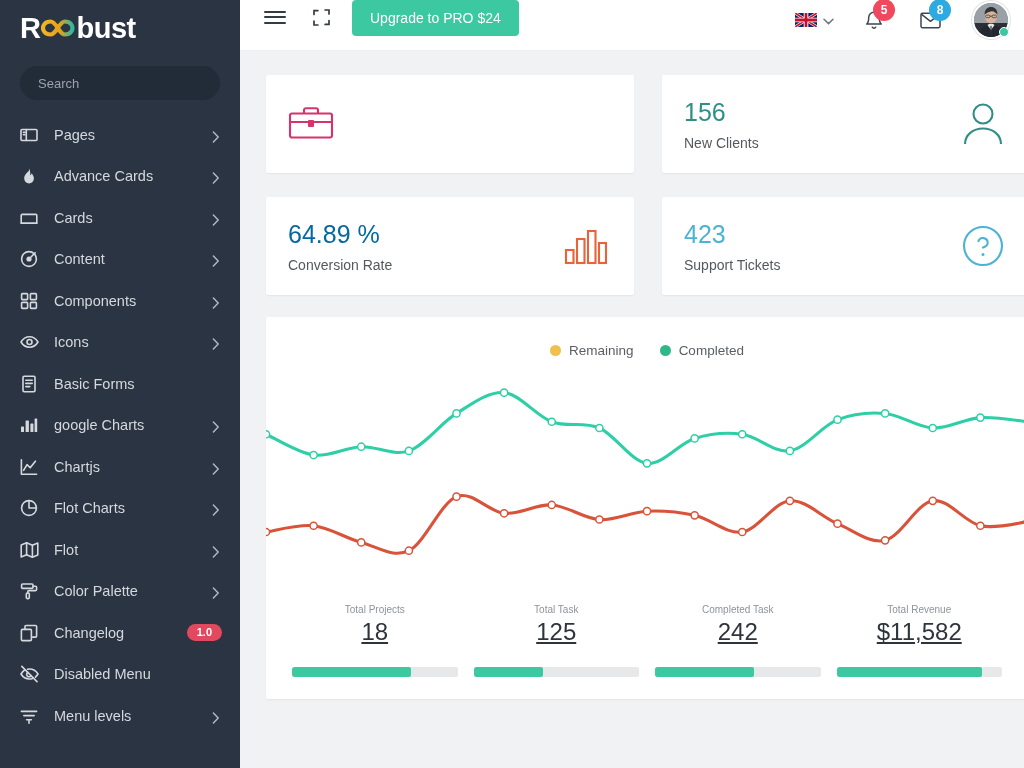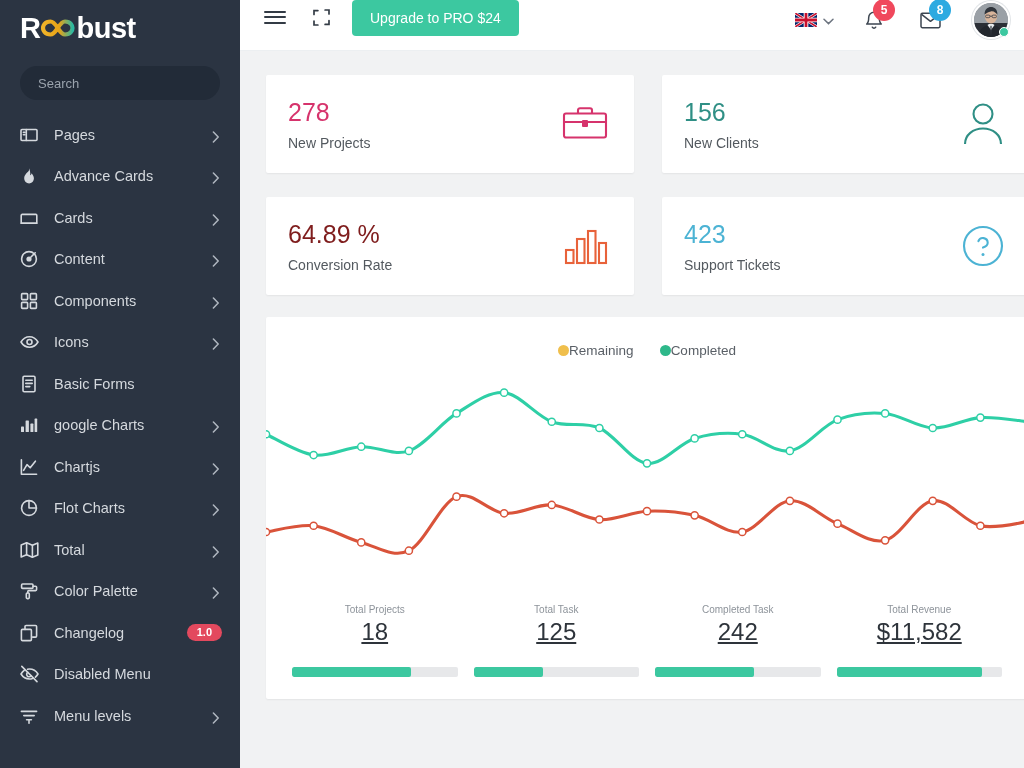--- a/index.html
+++ b/index.html
@@ -170,21 +170,21 @@
   .chart-card {
     background: #fff; border-radius: 2px;
     width: 762px;
     box-shadow: 0 1px 2px rgba(0,0,0,0.06);
     padding: 16px 0 0 0;
   }
   .chart-legend {
     display: flex; justify-content: center; align-items: center;
     gap: 26px; padding: 10px 0 4px 0;
   }
-  .legend-item { display: flex; align-items: center; font-size: 13.5px; color: #595f66; cursor: pointer; }
+  .legend-item { display: flex; align-items: center; gap: 8px; font-size: 13.5px; color: #595f66; cursor: pointer; }
   .legend-dot { width: 11px; height: 11px; border-radius: 50%; display: block; }
   .plot { width: 762px; height: 238px; display: block; }
 
   .totals {
     display: grid; grid-template-columns: repeat(4, 1fr);
     padding: 4px 18px 22px 18px;
   }
   .total-cell { text-align: center; padding: 0 8px; }
   .total-label { font-size: 10px; color: #8d939a; text-align: center; }
   .total-value { font-size: 24px; color: #2e343b; margin-top: 3px; text-decoration: underline; }
@@ -347,21 +347,21 @@
               <path d="M1.4 1 L6.2 6 L1.4 11"></path>
             </svg></span>
         </li>
         <li class="nav-item">
           <span class="nav-icon">
             <svg width="19" height="18" viewBox="0 0 19 18" fill="none" stroke="currentColor" stroke-width="1.6" stroke-linecap="round" stroke-linejoin="round">
               <path d="M1.2 4 L6.6 1.8 L12.4 4.2 L17.8 2 V14 L12.4 16.2 L6.6 13.8 L1.2 16z"></path>
               <path d="M6.6 1.8v12M12.4 4.2v12"></path>
             </svg>
           </span>
-          <span class="nav-label">Total</span>
+          <span class="nav-label">Flot</span>
           <span class="nav-chevron"><svg width="8" height="12" viewBox="0 0 8 12" fill="none" stroke="currentColor" stroke-width="1.5" stroke-linecap="round" stroke-linejoin="round">
               <path d="M1.4 1 L6.2 6 L1.4 11"></path>
             </svg></span>
         </li>
         <li class="nav-item">
           <span class="nav-icon">
             <svg width="18" height="18" viewBox="0 0 18 18" fill="none" stroke="currentColor" stroke-width="1.6" stroke-linecap="round" stroke-linejoin="round">
               <rect x="1.6" y="2" width="11.4" height="4.4" rx="1"></rect>
               <path d="M13 4.2h2.6a1 1 0 0 1 1 1v2.4a1 1 0 0 1-1 1H8.8a1 1 0 0 0-1 1v1.2"></path>
               <rect x="6.3" y="11" width="3" height="5.6" rx="1"></rect>
@@ -484,24 +484,20 @@
           <span class="online-dot"></span>
         </div>
 
       </div>
     </header>
 
     <div class="content">
 
       <div class="cards-grid" id="stat-cards">
           <div class="stat-card">
-            <div class="stat-text">
-              <div class="stat-value" style="color:#d6336c">278</div>
-              <div class="stat-label">New Projects</div>
-            </div>
             <div class="stat-icon">
               <svg width="46" height="40" viewBox="0 0 46 40" fill="none" stroke="#d6336c" stroke-width="2.1" stroke-linejoin="round">
                 <rect x="2" y="9.5" width="42" height="24" rx="2"></rect>
                 <path d="M16 9.5V6.2a2 2 0 0 1 2-2h10a2 2 0 0 1 2 2v3.3"></path>
                 <path d="M2 18h42"></path>
                 <rect x="20" y="16" width="6" height="7" rx="1" fill="#d6336c" stroke="none"></rect>
               </svg>
             </div>
           </div>
           <div class="stat-card">
@@ -511,21 +507,21 @@
             </div>
             <div class="stat-icon">
               <svg width="42" height="44" viewBox="0 0 42 44" fill="none" stroke="#2f8f85" stroke-width="2.1" stroke-linejoin="round">
                 <circle cx="21" cy="12" r="9.5"></circle>
                 <path d="M3 42c0-9 8-15.5 18-15.5S39 33 39 42"></path>
               </svg>
             </div>
           </div>
           <div class="stat-card">
             <div class="stat-text">
-              <div class="stat-value" style="color:#7f1d1d">64.89 %</div>
+              <div class="stat-value" style="color:#0369a1">64.89 %</div>
               <div class="stat-label">Conversion Rate</div>
             </div>
             <div class="stat-icon">
               <svg width="44" height="38" viewBox="0 0 44 38" fill="none" stroke="#e8623a" stroke-width="2.1">
                 <rect x="2" y="23" width="7.5" height="13"></rect>
                 <rect x="13" y="12" width="7.5" height="24"></rect>
                 <rect x="24" y="4" width="7.5" height="32"></rect>
                 <rect x="35" y="16" width="7" height="20"></rect>
               </svg>
             </div>

